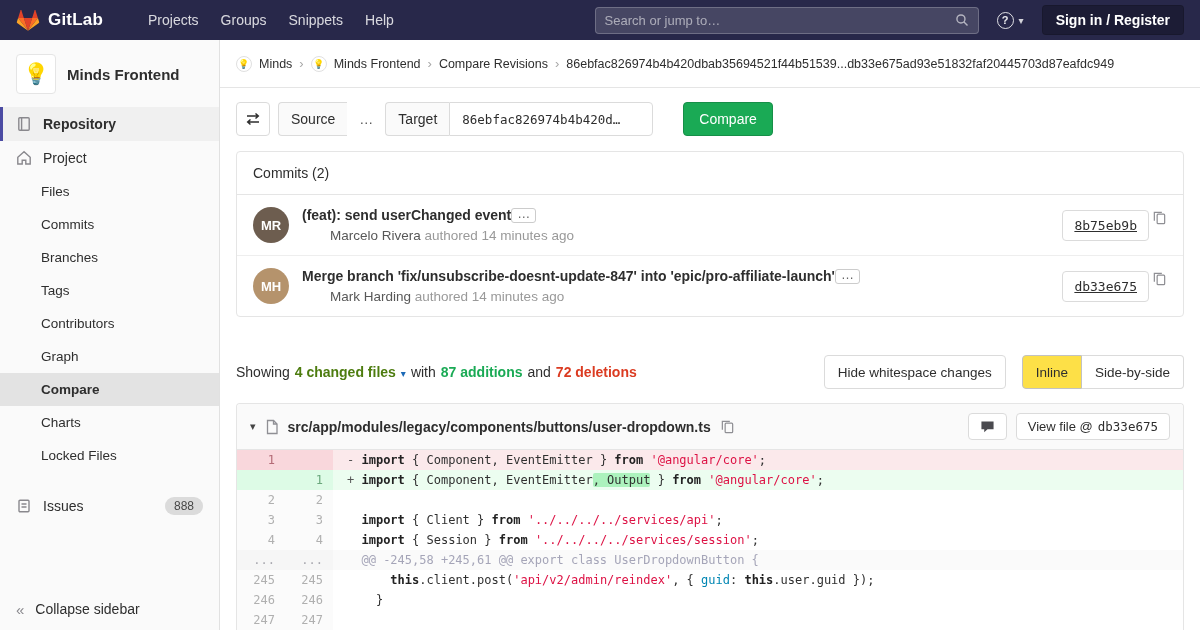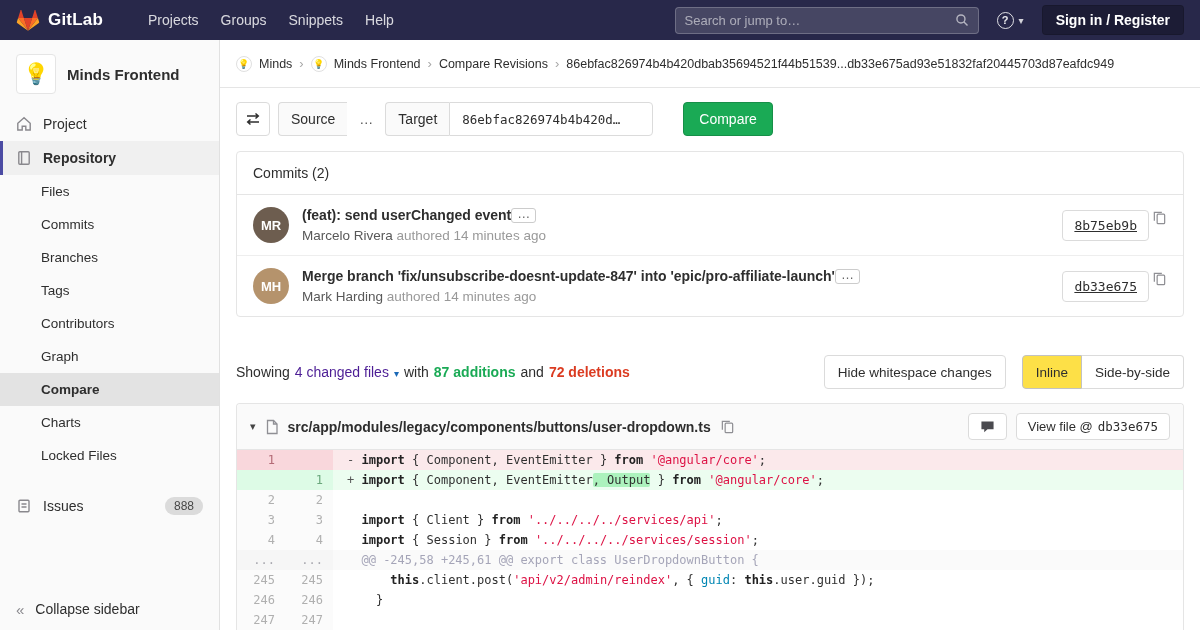--- a/index.html
+++ b/index.html
@@ -8,21 +8,21 @@
   a { text-decoration: none; color: inherit; cursor: pointer; }
   button { font-family: inherit; cursor: pointer; }
 
   
   .navbar { height: 40px; background: #28284a; display: flex; align-items: center; padding: 0 16px; color: #fff; }
   .brand { display: flex; align-items: center; gap: 8px; }
   .tanuki svg { width: 24px; height: 23px; display: block; }
   .brand-text { font-weight: 700; font-size: 17px; letter-spacing: .2px; }
   .nav-links { display: flex; margin-left: 34px; }
   .nav-link { color: rgba(255,255,255,.82); font-size: 14px; padding: 8px 11px; border-radius: 4px; }
-  .search-box { margin-left: auto; width: 304px; height: 27px; background: rgba(255,255,255,.14); border: 1px solid rgba(255,255,255,.22); border-radius: 4px; display: flex; align-items: center; padding: 0 9px; }
+  .search-box { margin-left: auto; width: 384px; height: 27px; background: rgba(255,255,255,.14); border: 1px solid rgba(255,255,255,.22); border-radius: 4px; display: flex; align-items: center; padding: 0 9px; }
   .search-input { flex: 1; background: transparent; border: 0; outline: none; color: #fff; font-size: 13px; font-family: "Liberation Sans", sans-serif; }
   .search-input::placeholder { color: rgba(255,255,255,.55); }
   .search-icon { color: rgba(255,255,255,.6); display: flex; }
   .search-icon svg { width: 14px; height: 14px; }
   .help-menu { display: flex; align-items: center; gap: 5px; margin-left: 18px; cursor: pointer; }
   .help-circle { width: 17px; height: 17px; border: 1.6px solid rgba(255,255,255,.85); border-radius: 50%; font-size: 11px; font-weight: 700; display: inline-flex; align-items: center; justify-content: center; color: rgba(255,255,255,.9); }
   .chev { font-size: 10px; color: rgba(255,255,255,.8); }
   .signin-btn { margin-left: 18px; background: rgba(0,0,0,.28); border: 1px solid rgba(0,0,0,.15); color: #fff; font-weight: 700; font-size: 14px; padding: 6px 13px; border-radius: 4px; }
 
   
@@ -72,30 +72,30 @@
   .commit-row { display: flex; align-items: center; gap: 13px; padding: 12px 16px; }
   .commit-row + .commit-row { border-top: 1px solid #eee; }
   .commit-avatar { width: 36px; height: 36px; border-radius: 50%; color: #fff; font-size: 13px; font-weight: 700; display: inline-flex; align-items: center; justify-content: center; flex-shrink: 0; cursor: pointer; }
   .commit-avatar.a0 { background: #6d5d4f; }
   .commit-avatar.a1 { background: #b5936c; }
   .commit-main { flex: 1; min-width: 0; }
   .commit-title-row { display: flex; align-items: center; }
   .commit-title { font-weight: 700; font-size: 14px; color: #2e2e2e; white-space: nowrap; overflow: hidden; text-overflow: ellipsis; }
   .expand-btn { border: 1px solid #ccc; border-radius: 3px; background: #fff; color: #666; font-size: 13px; line-height: 7px; padding: 1px 5px 5px; height: 15px; flex-shrink: 0; }
   .commit-meta { margin-top: 5px; font-size: 13.5px; color: #999; }
-  .commit-author { color: #585858; }
+  .commit-author { color: #585858; margin-left: 28px; }
   .commit-right { display: flex; align-items: flex-start; gap: 3px; margin-left: 12px; flex-shrink: 0; text-decoration: underline; }
   .sha-btn { border: 1px solid #dbdbdb; border-radius: 4px; background: #fff; font-family: "DejaVu Sans Mono", monospace; font-size: 13px; color: #2e2e2e; padding: 7px 11px; }
   .copy-btn { background: none; border: 0; color: #8f8f94; display: inline-flex; padding: 0; }
   .copy-btn svg { width: 15px; height: 15px; }
 
   
   .showing-row { display: flex; align-items: center; margin-bottom: 14px; }
   .showing-text { display: flex; align-items: baseline; gap: 5px; font-size: 14px; }
-  .files-link { color: #4c1d95; font-weight: 400; cursor: pointer; }
+  .files-link { color: #4d7c0f; font-weight: 700; cursor: pointer; }
   .files-caret { color: #1b69b6; font-size: 10px; }
   .additions { color: #1aaa55; font-weight: 700; }
   .deletions { color: #db3b21; font-weight: 700; }
   .showing-actions { margin-left: auto; display: flex; gap: 16px; }
   .btn { border: 1px solid #dbdbdb; background: #fff; border-radius: 4px; height: 34px; padding: 0 13px; font-size: 13.5px; color: #2e2e2e; display: inline-flex; align-items: center; }
   .btn-group { display: inline-flex; }
   .btn-group .btn:first-child { border-radius: 4px 0 0 4px; }
   .btn-group .btn:last-child { border-radius: 0 4px 4px 0; border-left: 0; }
   .btn.active { background: #fde047; border-color: #c2c2c2; }
 
@@ -171,36 +171,36 @@
 </div>
 
 <div class="layout">
 
   <aside class="sidebar">
     <div class="context-header">
       <span class="project-avatar">💡</span>
       <span class="context-title">Minds Frontend</span>
     </div>
     <nav class="side-nav">
-      <div class="side-item">
-        <span class="sicon">
-          <svg viewBox="0 0 16 16" fill="none" stroke="currentColor" stroke-width="1.4">
-              <path d="M8 1.8 1.8 7.2V14h4.4v-3.8h3.6V14h4.4V7.2z"></path>
-            </svg>
-        </span>
-        <span>Project</span>
-      </div>
       <div class="side-item section-active">
         <span class="sicon">
           <svg viewBox="0 0 16 16" fill="none" stroke="currentColor" stroke-width="1.4">
               <rect x="2.8" y="1.8" width="10.4" height="12.4" rx="1"></rect>
               <path d="M5.6 1.8v12.4"></path>
             </svg>
         </span>
         <span>Repository</span>
+      </div>
+      <div class="side-item">
+        <span class="sicon">
+          <svg viewBox="0 0 16 16" fill="none" stroke="currentColor" stroke-width="1.4">
+              <path d="M8 1.8 1.8 7.2V14h4.4v-3.8h3.6V14h4.4V7.2z"></path>
+            </svg>
+        </span>
+        <span>Project</span>
       </div>
       <a class="side-subitem">Files</a>
       <a class="side-subitem">Commits</a>
       <a class="side-subitem">Branches</a>
       <a class="side-subitem">Tags</a>
       <a class="side-subitem">Contributors</a>
       <a class="side-subitem">Graph</a>
       <a class="side-subitem active">Compare</a>
       <a class="side-subitem">Charts</a>
       <a class="side-subitem">Locked Files</a>

